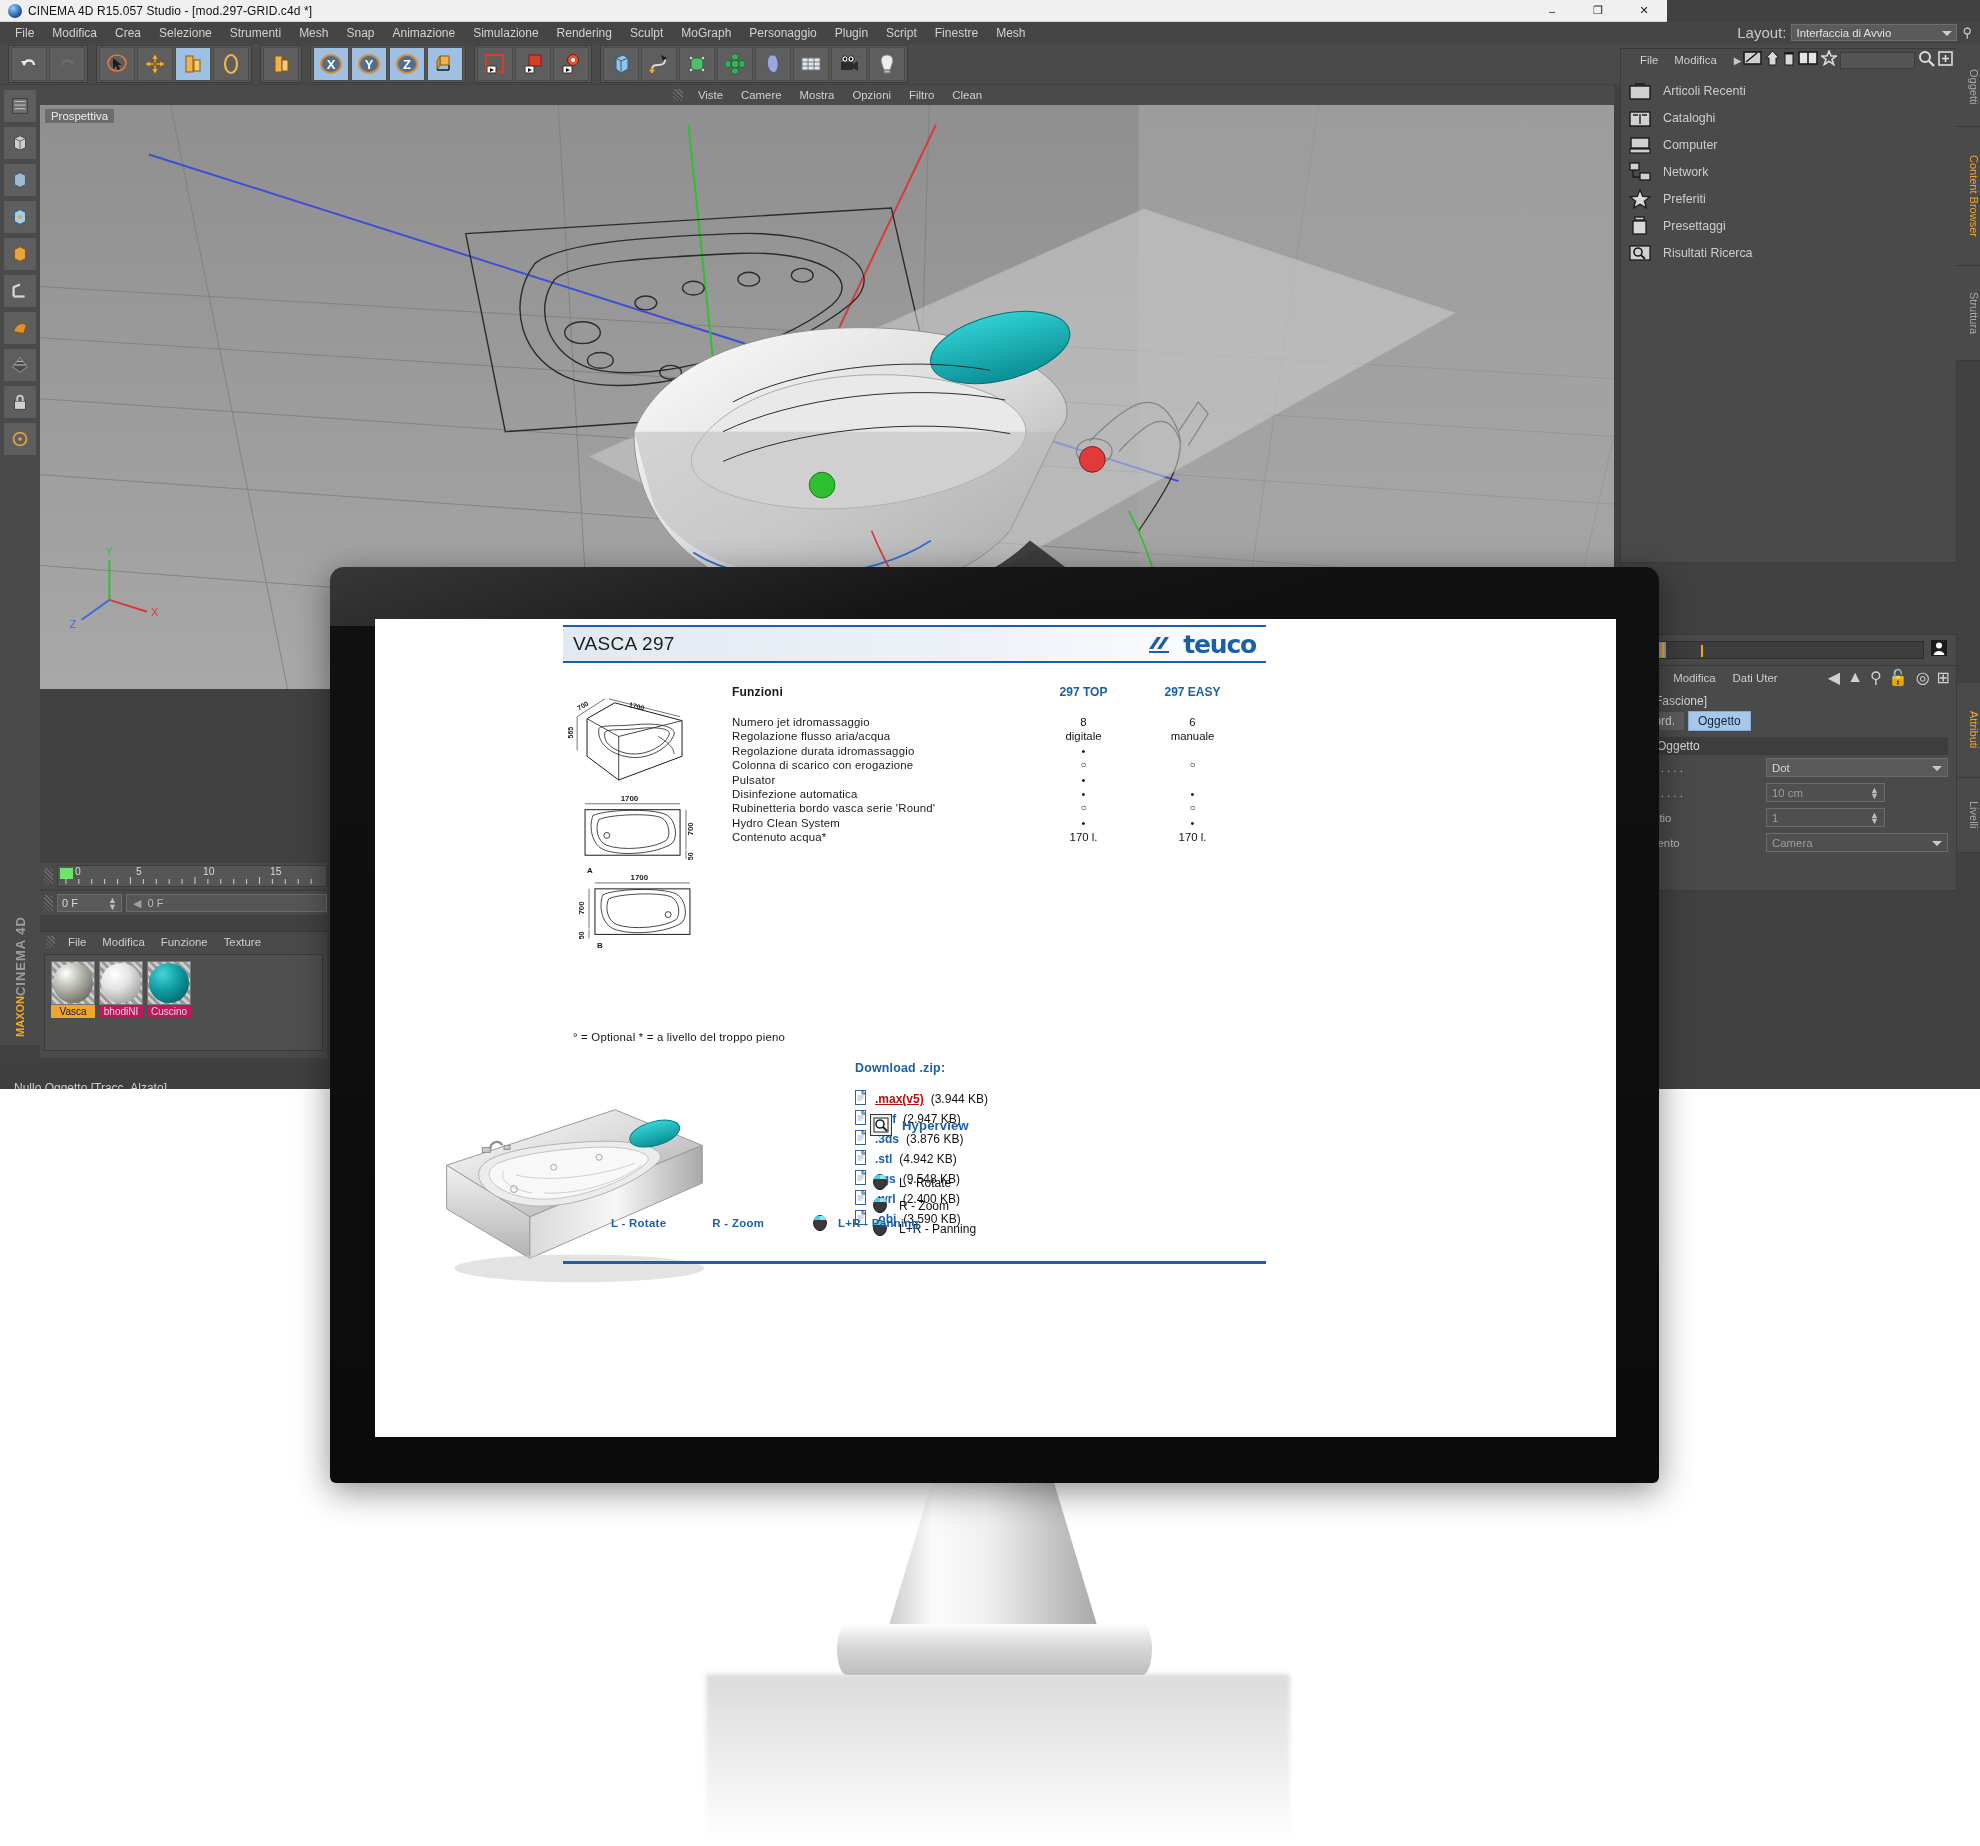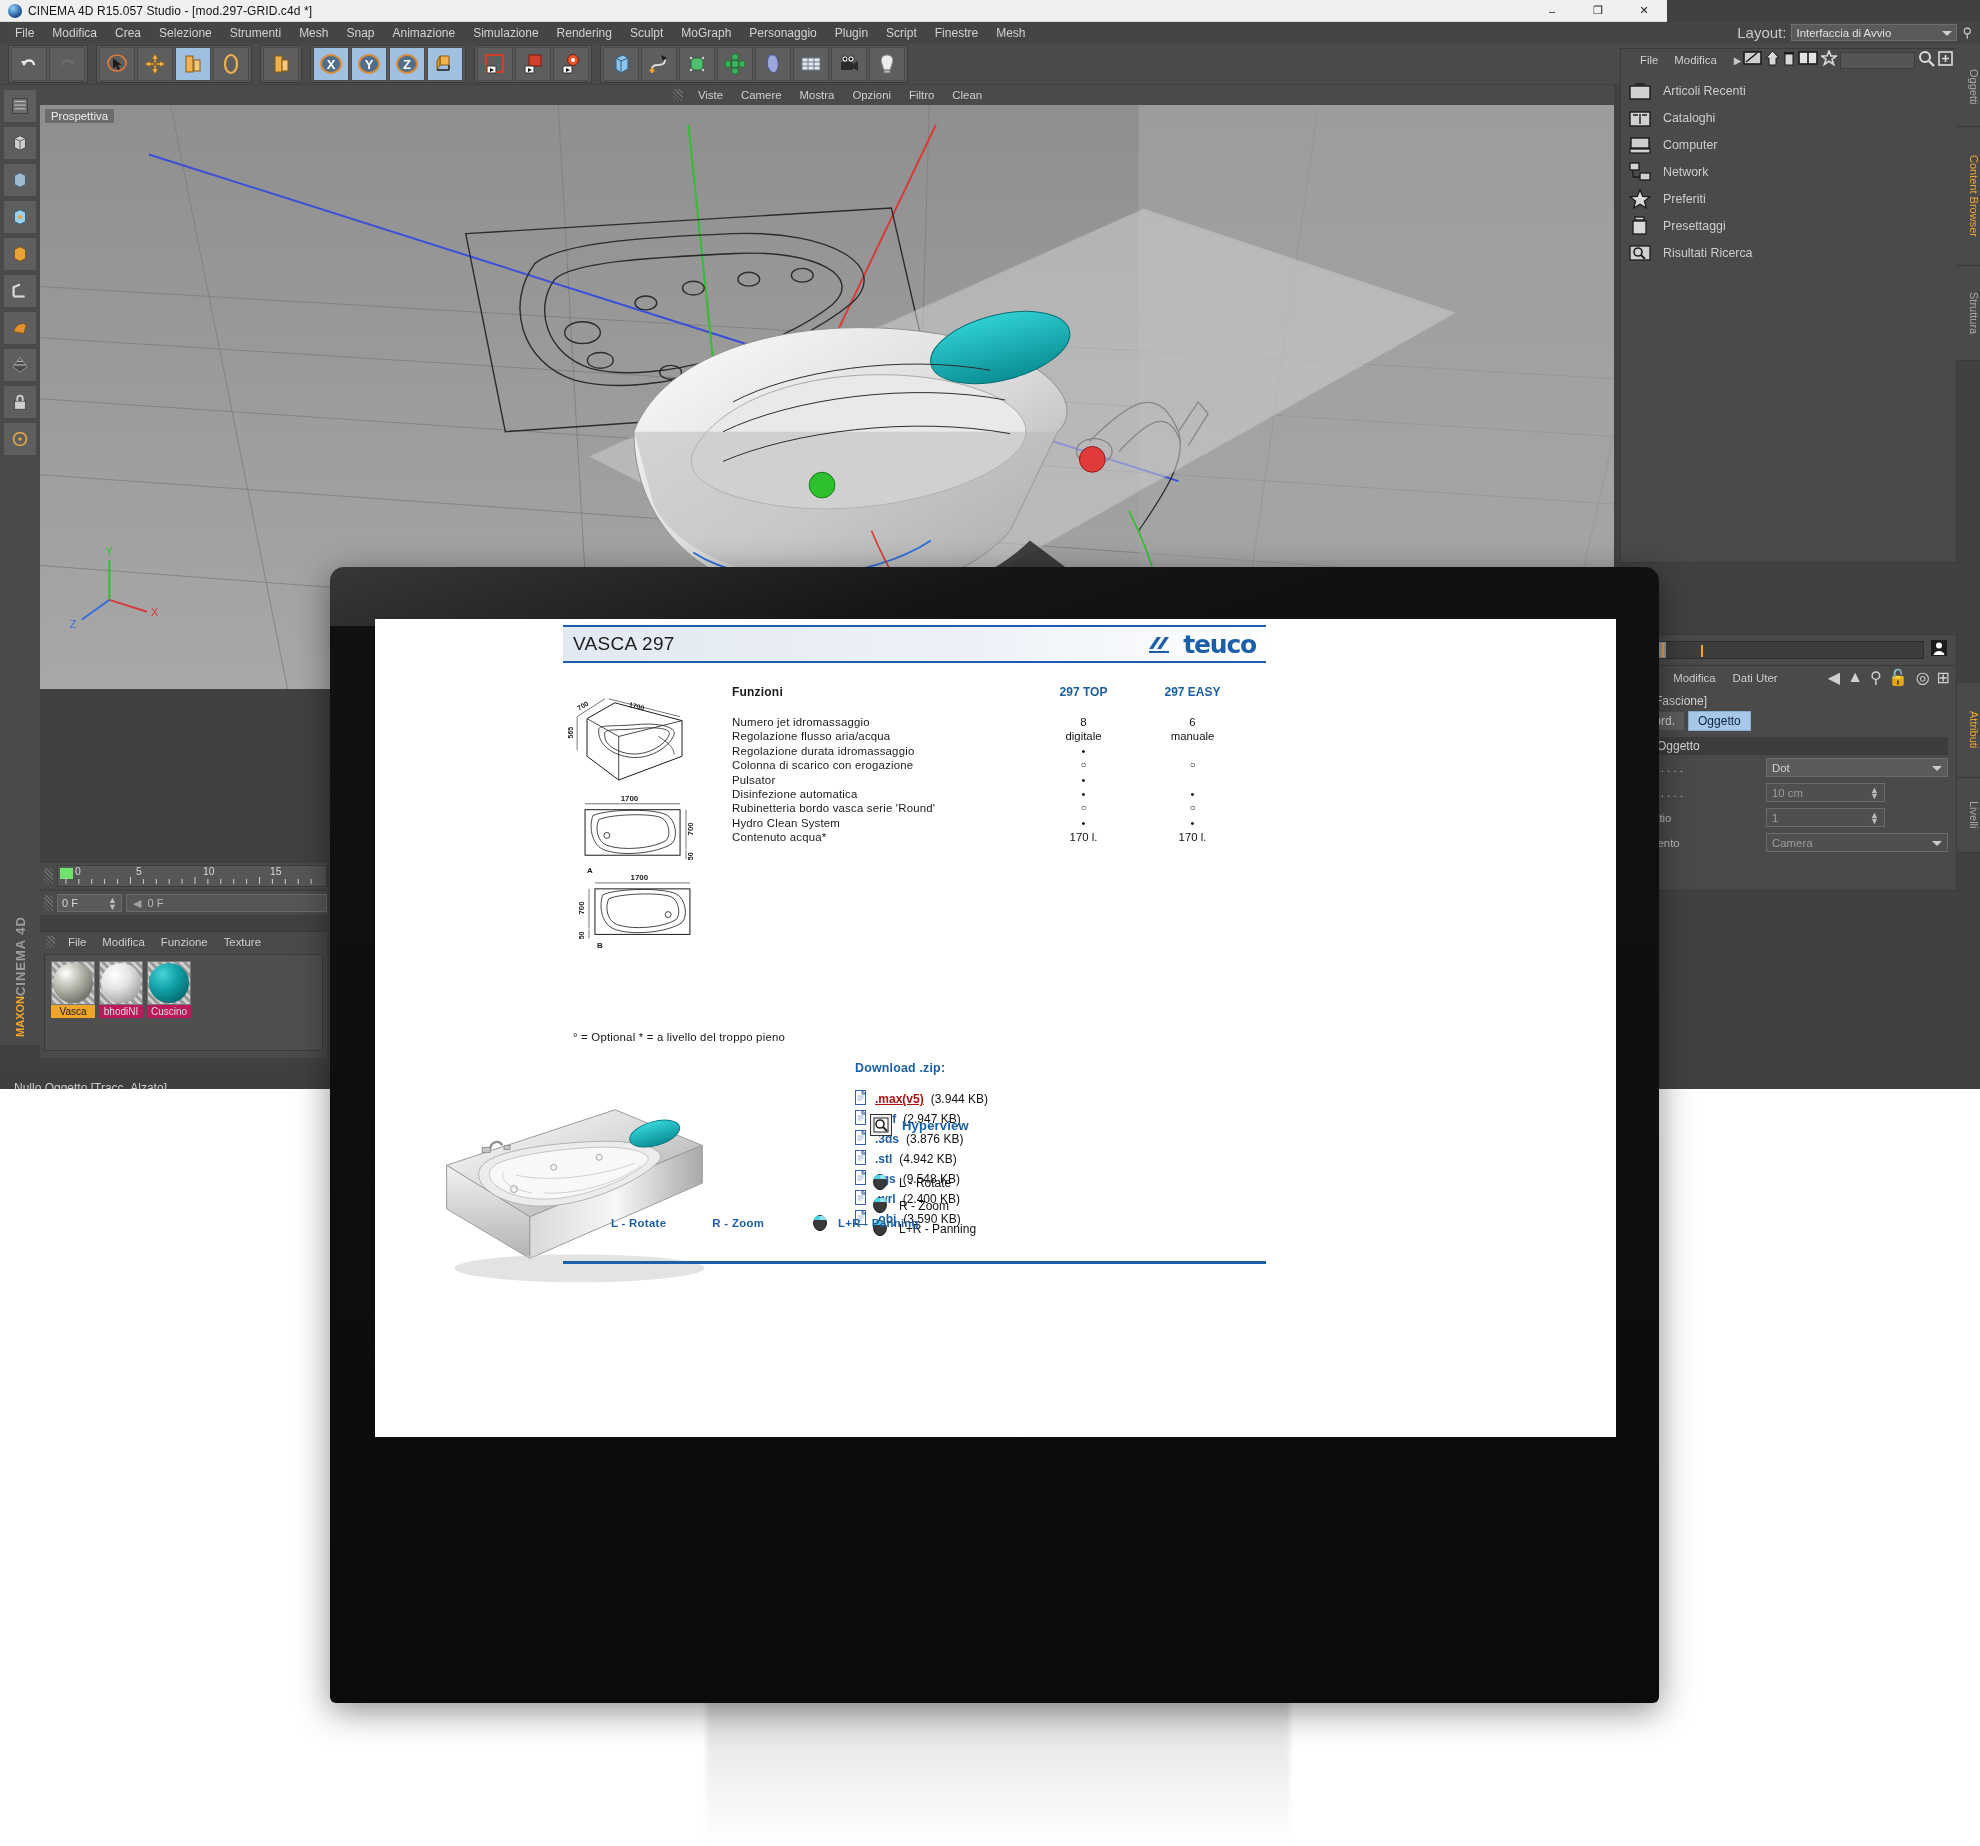--- a/index.html
+++ b/index.html
@@ -200,21 +200,21 @@
   .ap-row .v.dim { background:#4f4f4f; color:#9e9e9e; }
   .ap-row .v.small { flex:0 0 119px; }
   .ap-row .v .caret { position:absolute;right:5px;top:50%;margin-top:-2px;
     width:0;height:0;border-left:5px solid transparent;border-right:5px solid transparent;
     border-top:5px solid #c9c9c9;}
   .ap-row .v .spin { position:absolute;right:5px;top:3px; color:#bcbcbc; font-size:9px; line-height:6px;}
 
   
   #monitor { position:absolute; left:330px; top:567px; width:1329px; height:1277px; }
   .mon-bezel {
-    position:absolute; left:0; top:0; width:1329px; height:1136px;
+    position:absolute; left:0; top:0; width:1329px; height:916px;
     background:linear-gradient(180deg,#111 0%, #0b0b0b 100%);
     border-radius:14px 14px 6px 6px;
     box-shadow:0 8px 34px rgba(0,0,0,.45);
   }
   .mon-gloss {
     position:absolute; left:0; top:0; width:1329px; height:59px;
     border-radius:14px 14px 0 0;
     background:linear-gradient(160deg, rgba(255,255,255,.16) 0%, rgba(255,255,255,.02) 45%, rgba(255,255,255,0) 70%);
   }
   .mon-screen {

